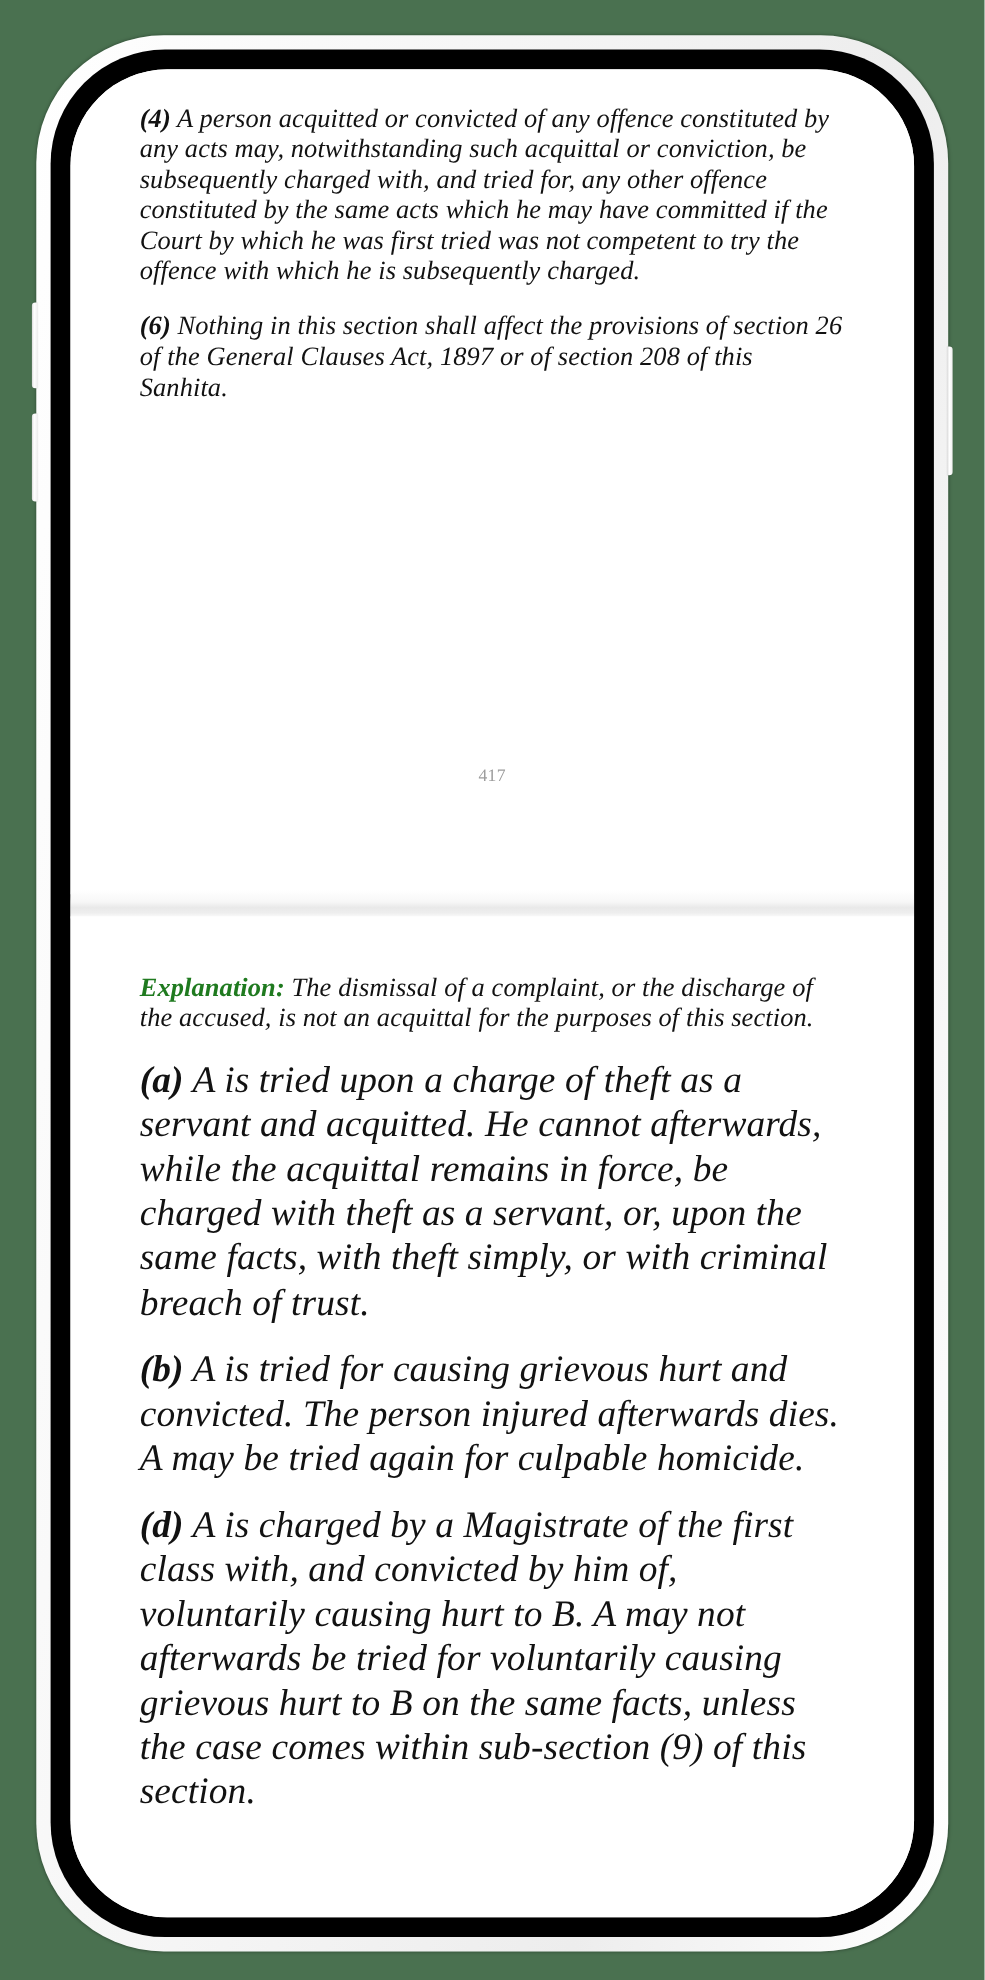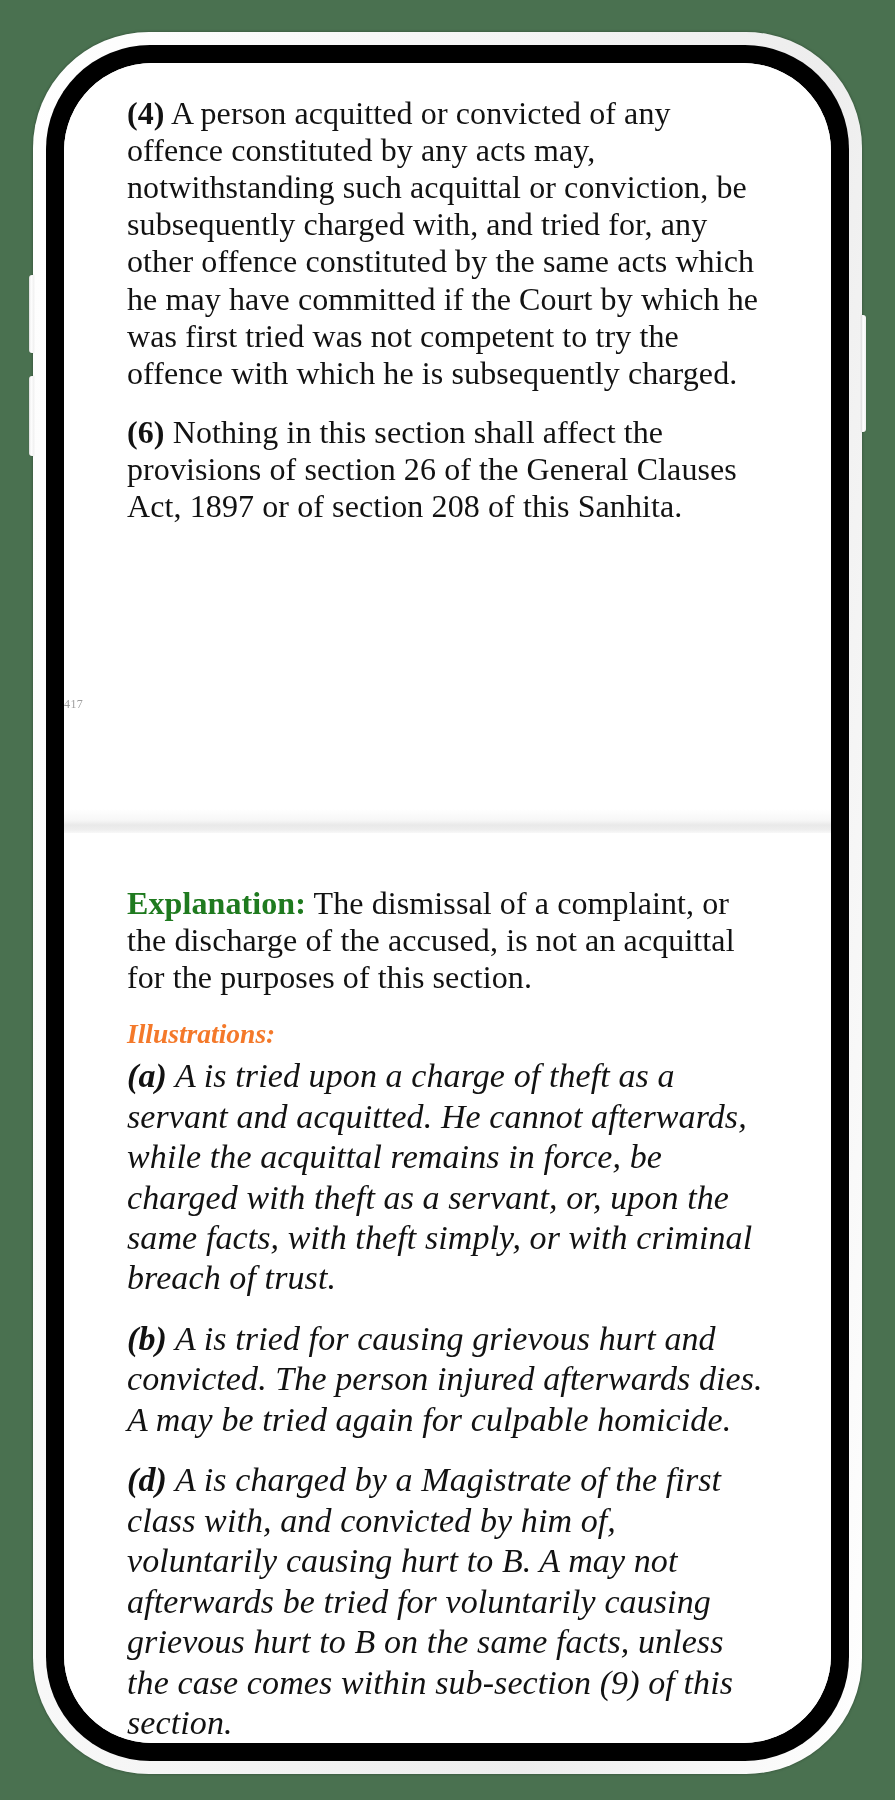--- a/index.html
+++ b/index.html
@@ -102,38 +102,39 @@
     background: linear-gradient(180deg,
         rgba(250,250,250,0) 0%,
         rgba(247,247,247,1) 42%,
         rgba(233,233,233,1) 62%,
         rgba(238,238,238,1) 80%,
         rgba(255,255,255,1) 100%);
   }
 
   p.para {
     margin: 0 0 22px 0;
-    font-size: 32px;
+    font-size: 24px;
     line-height: 1.16;
     color: #121212;
     letter-spacing: 0.1px;
+    font-style: italic;
   }
   p.para:last-child { margin-bottom: 0; }
 
   .num {
     font-weight: bold;
   }
 
   .page-number {
     position: absolute;
     left: 0;
     right: 0;
     top: 634px;
-    text-align: left;
-    font-size: 12px;
+    text-align: center;
+    font-size: 16px;
     color: #9d9d9d;
     letter-spacing: 0.4px;
   }
 
   .lead-green {
     color: #1f7a1f;
     font-weight: bold;
     text-align: center;
   }
 
@@ -180,21 +181,20 @@
 
         <div class="page-number">417</div>
       </div>
 
       <div class="page-gap"></div>
 
       <div class="page page-two">
 
         <p class="para"><span class="lead-green">Explanation:</span><span> The dismissal of a complaint, or the discharge of the accused, is not an acquittal for the purposes of this section.</span></p>
 
-        <p class="illustrations-head">Illustrations:</p>
 
         <p class="illus"><span class="label">(a)</span><span> A is tried upon a charge of theft as a servant and acquitted. He cannot afterwards, while the acquittal remains in force, be charged with theft as a servant, or, upon the same facts, with theft simply, or with criminal breach of trust.</span></p>
 
         <p class="illus"><span class="label">(b)</span><span> A is tried for causing grievous hurt and convicted. The person injured afterwards dies. A may be tried again for culpable homicide.</span></p>
 
 
         <p class="illus"><span class="label">(d)</span><span> A is charged by a Magistrate of the first class with, and convicted by him of, voluntarily causing hurt to B. A may not afterwards be tried for voluntarily causing grievous hurt to B on the same facts, unless the case comes within sub-section (9) of this section.</span></p>
 
       </div>
 

